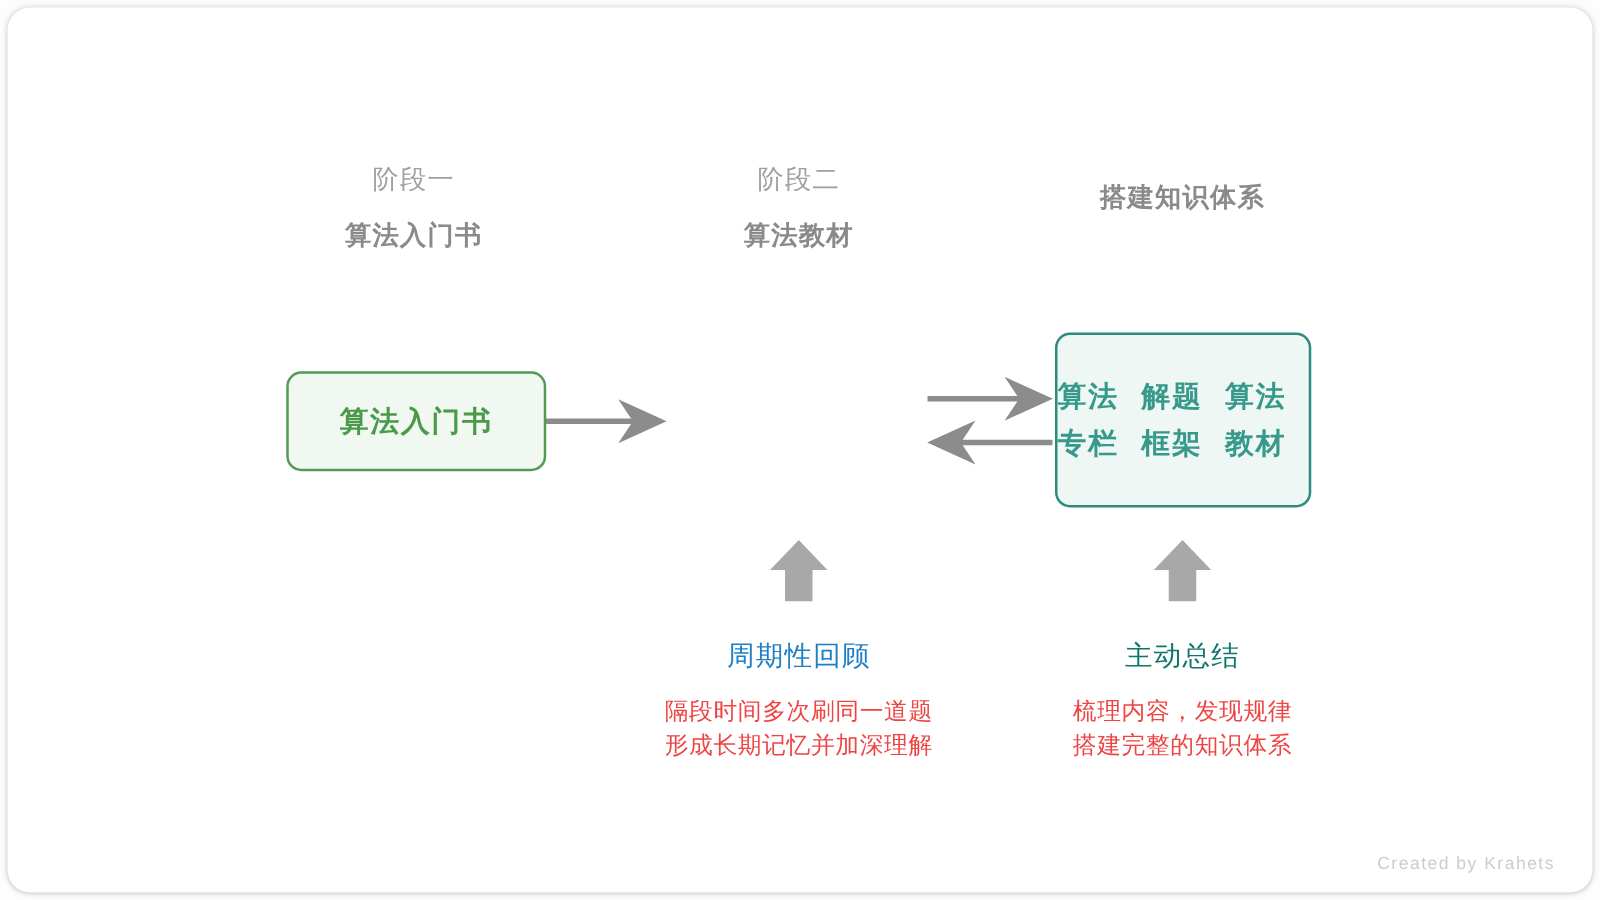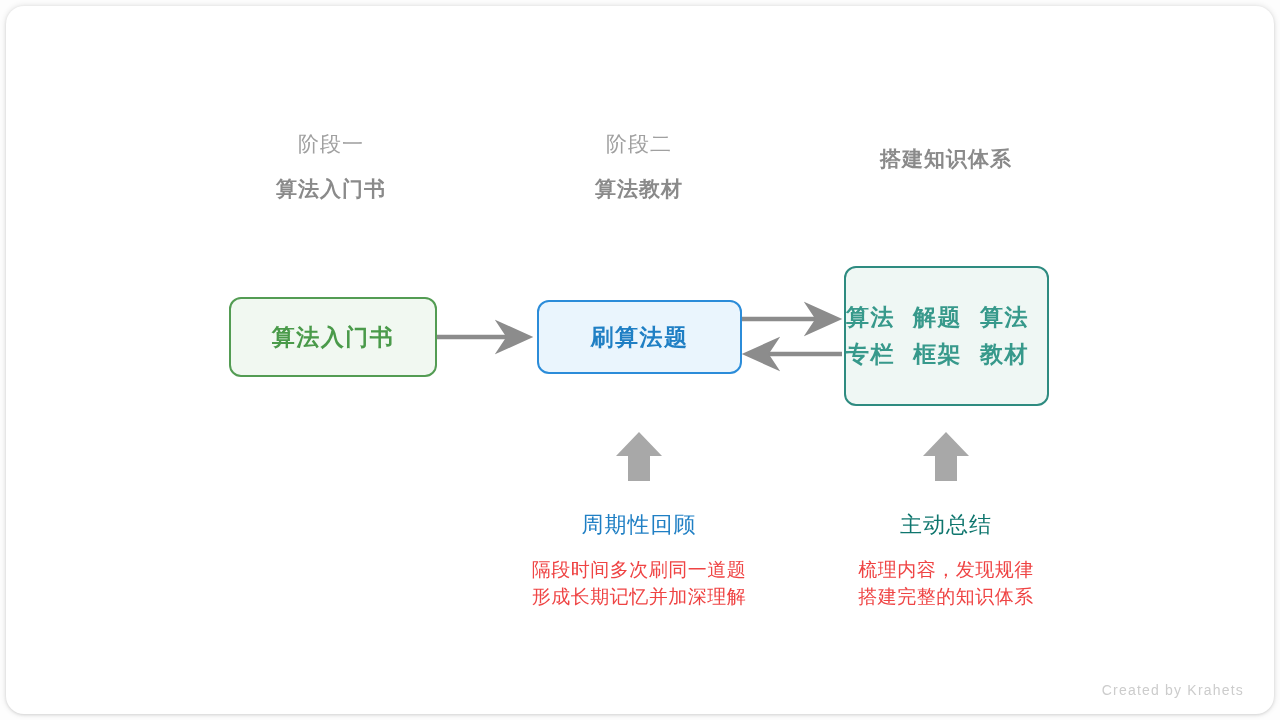--- a/index.html
+++ b/index.html
@@ -176,23 +176,20 @@
 
     <g>
       <path d="M935,481 L935,456 L923,456 L946,432 L969,456 L957,456 L957,481 Z" fill="#a8a8a8"></path>
     </g>
   </svg>
 
   <div class="node node-green" style="left:229px; top:297px; width:208px; height:80px;">
     <div class="node-line">算法入门书</div>
   </div>
 
-  <div class="node node-blue" style="left:537px; top:300px; width:205px; height:74px;">
-    <div class="node-line">刷算法题</div>
-  </div>
 
   <div class="node node-teal" style="left:844px; top:266px; width:205px; height:140px;">
     <div class="node-line">算法专栏</div>
     <div class="node-line">解题框架</div>
     <div class="node-line">算法教材</div>
   </div>
 
   <div class="note" style="left:479px; top:510px;">
     <div class="note-title blue">周期性回顾</div>
     <div class="note-body">

